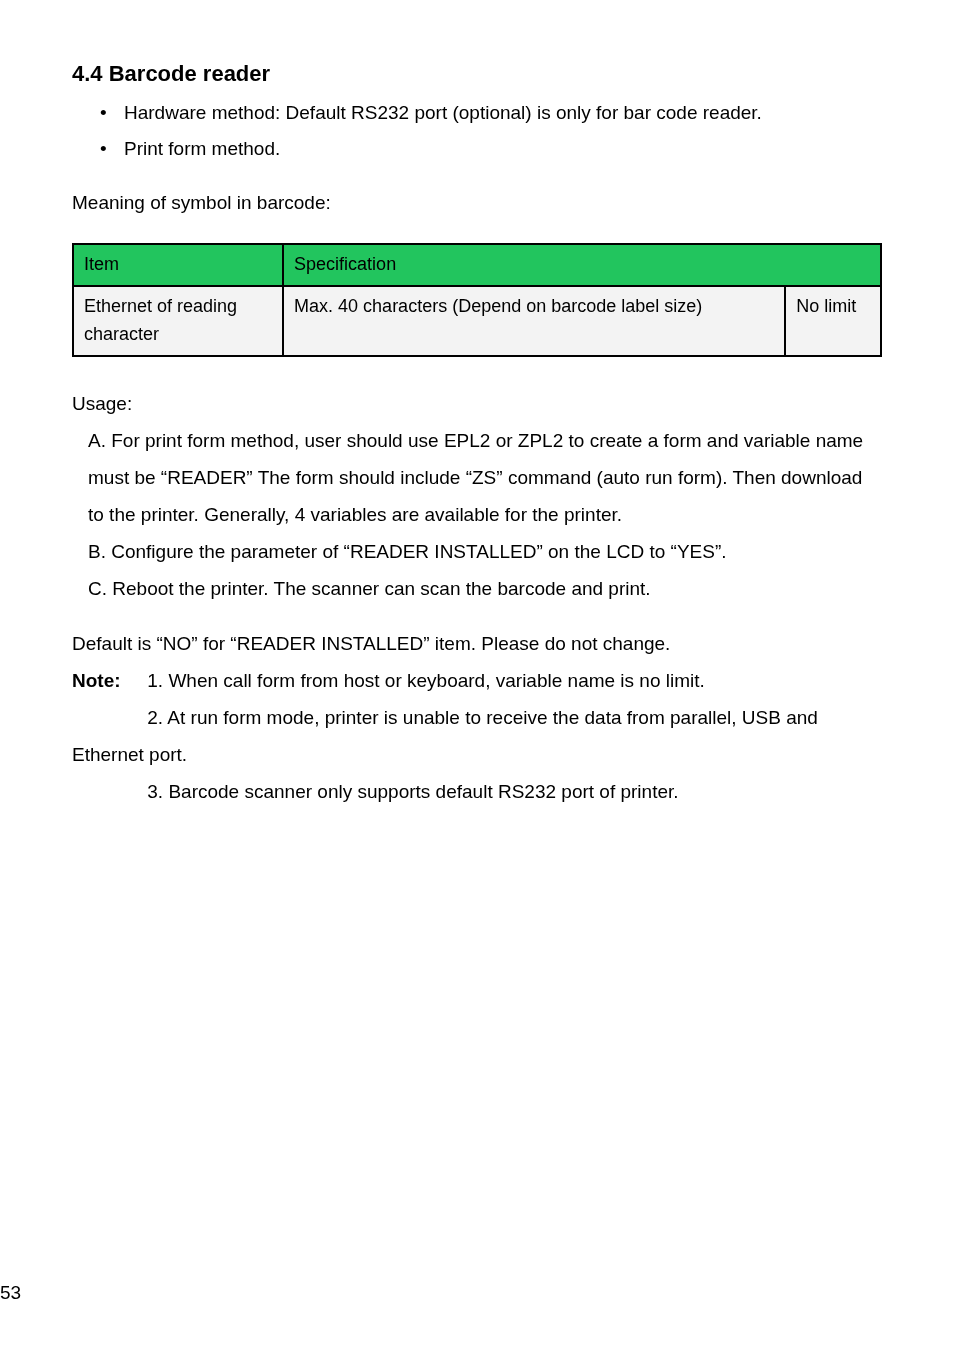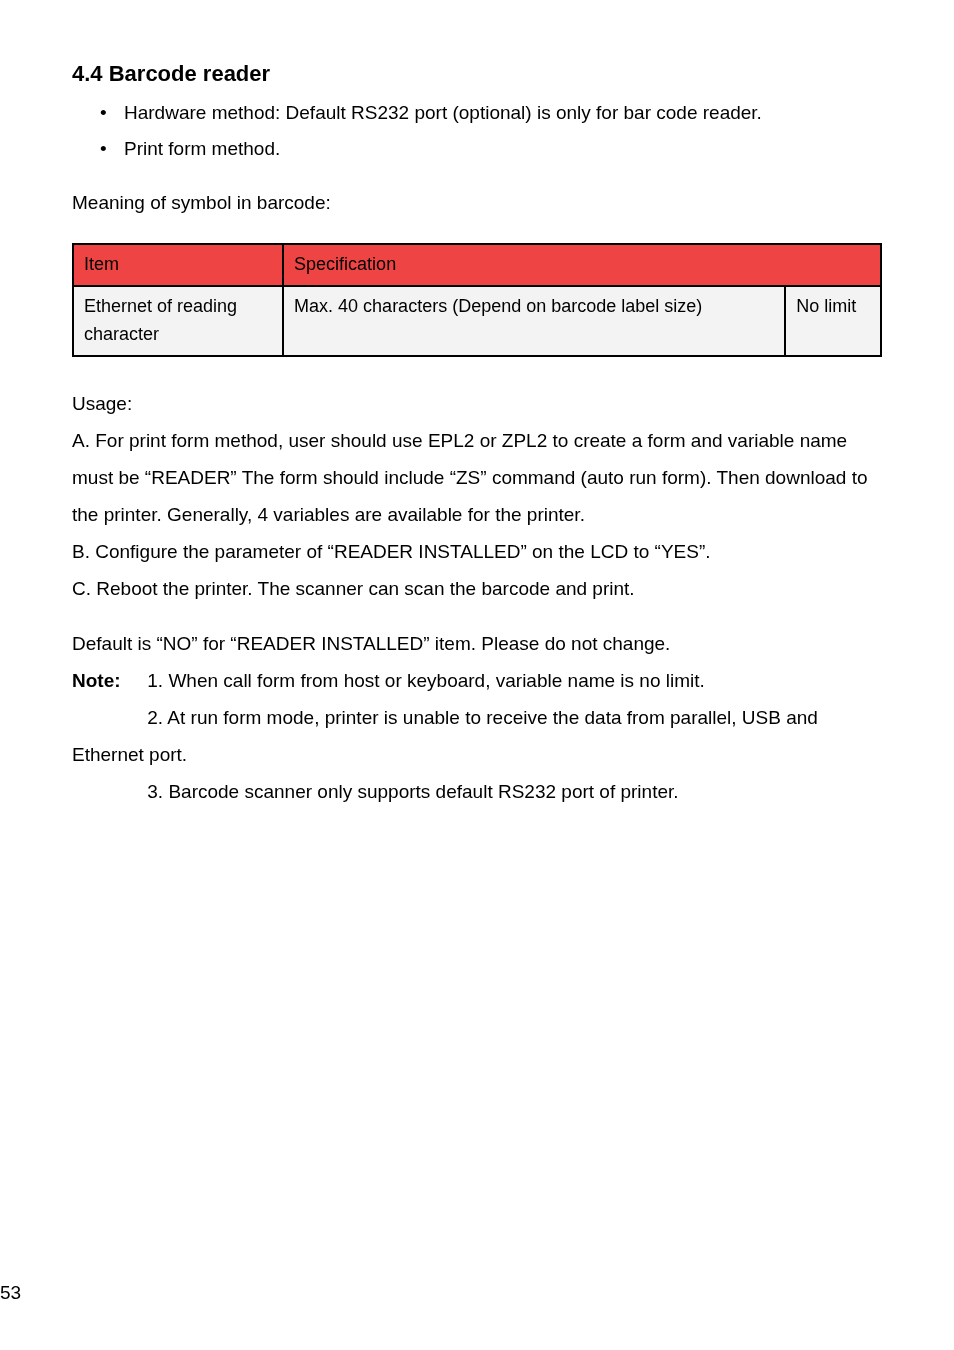--- a/index.html
+++ b/index.html
@@ -46,41 +46,41 @@
   table.spec th, table.spec td {
     border: 2.5px double #000;
     padding: 6px 10px;
     font-size: 18px;
     text-align: left;
     vertical-align: top;
     line-height: 1.55;
     background: #f3f3f3;
   }
   table.spec tr.header th {
-    background: #ef4444;
+    background: #22c55e;
     font-weight: normal;
   }
   table.spec .col-item { width: 26%; }
   .note-row {
     font-size: 19px;
     line-height: 1.95;
   }
   .note-label {
     display: inline-block;
     width: 70px;
     font-weight: bold;
   }
   .page-num {
     position: absolute;
     bottom: 46px;
     left: 0; right: 0;
     text-align: left;
     font-size: 19px;
   }
-  .indent-a { margin-left: 0; }
+  .indent-a { margin-left: 16px; }
 </style>
 </head>
 <body>
 
 <div class="heading-num">4.4 Barcode reader</div>
 
 <div class="list-block">
   <div class="list-item">
     <span class="list-bullet">•</span>
     <span class="list-text">Hardware method: Default RS232 port (optional) is only for bar code reader.</span>

